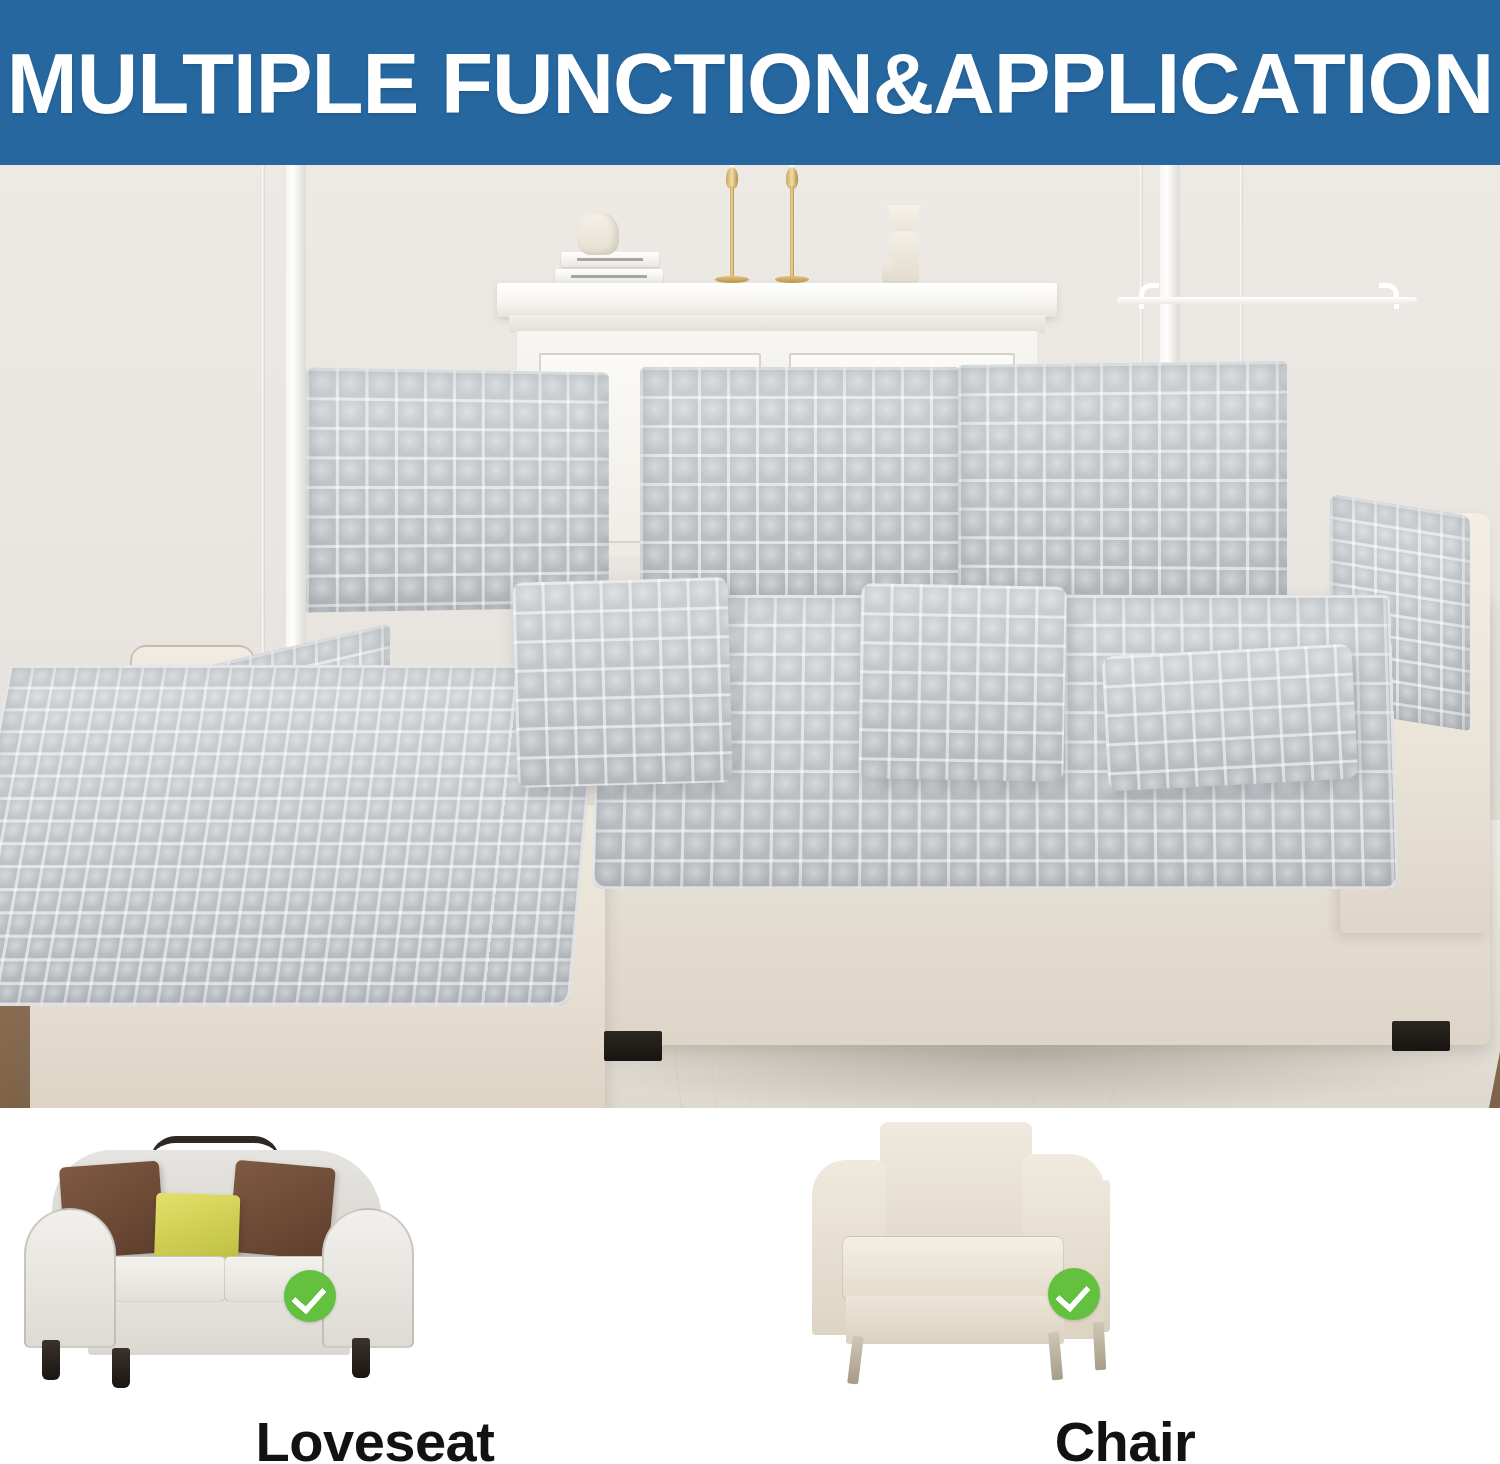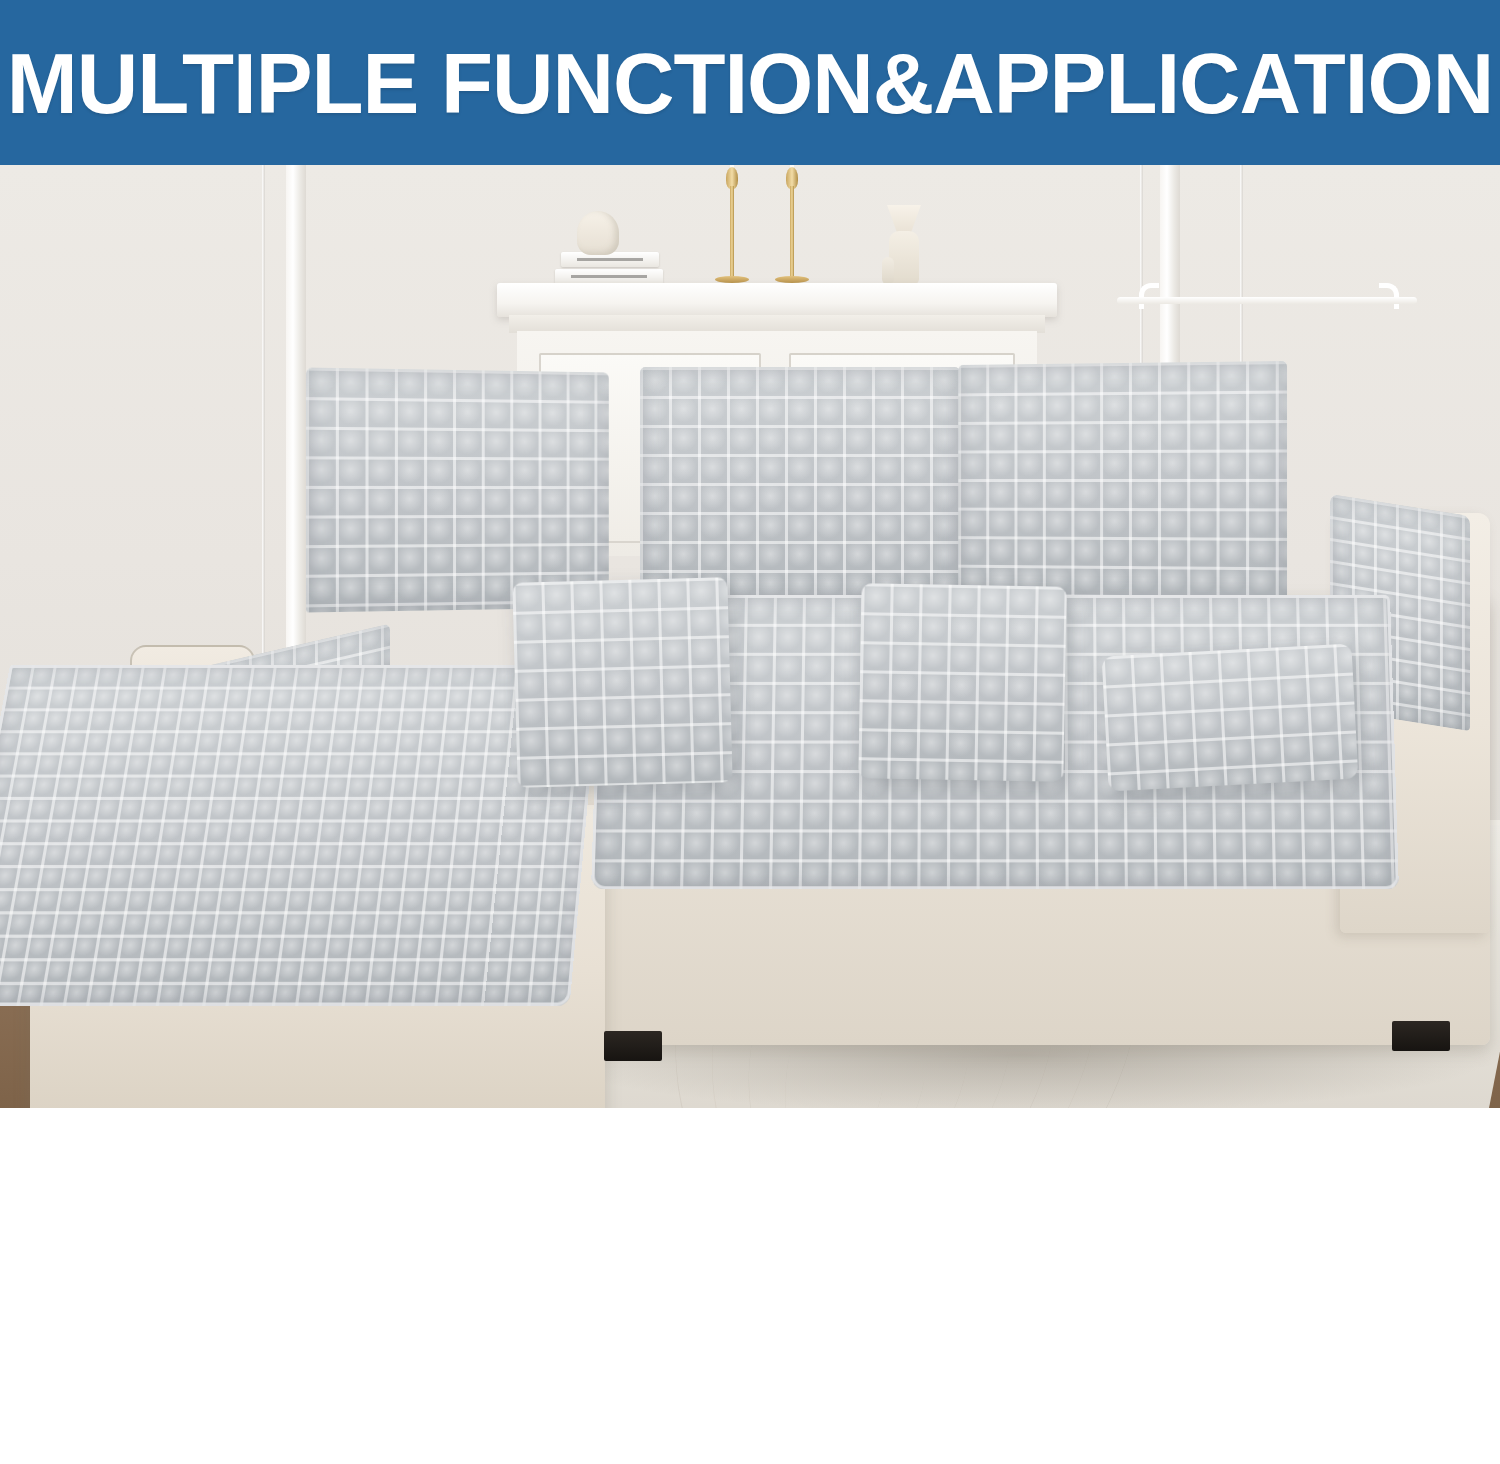--- a/index.html
+++ b/index.html
@@ -547,15 +547,49 @@
     <div class="piping" style="left:10px;top:500px;width:590px;height:330px;border-radius:4px 6px 12px 12px;transform:perspective(1300px) rotateX(12deg) skewX(-5deg);transform-origin:top right"></div>
 
     <div class="quilt pillow pillow-1"></div>
     <div class="quilt pillow pillow-2"></div>
     <div class="quilt pillow pillow-3"></div>
   </div>
 </div>
 
 <div class="variants">
 
-
-
+  <div class="variant">
+    <div class="variant-art">
+      <div class="ls-crown"></div>
+      <div class="ls-backrest"></div>
+      <div class="ls-pillow-brown" style="left:62px"></div>
+      <div class="ls-pillow-brown" style="left:232px;transform:rotate(5deg)"></div>
+      <div class="ls-pillow-yellow"></div>
+      <div class="ls-seatbase"></div>
+      <div class="ls-cushion" style="left:104px"></div>
+      <div class="ls-cushion" style="left:224px"></div>
+      <div class="ls-arm" style="left:24px"></div>
+      <div class="ls-arm" style="left:322px"></div>
+      <div class="ls-leg" style="left:42px;top:232px"></div>
+      <div class="ls-leg" style="left:112px;top:240px"></div>
+      <div class="ls-leg" style="left:352px;top:230px"></div>
+      <div class="check-badge" style="left:284px;top:162px"></div>
+    </div>
+    <div class="variant-label">Loveseat</div>
+  </div>
+
+
+  <div class="variant">
+    <div class="variant-art">
+      <div class="ch-back"></div>
+      <div class="ch-side"></div>
+      <div class="ch-shell-r"></div>
+      <div class="ch-shell-l"></div>
+      <div class="ch-seat"></div>
+      <div class="ch-apron"></div>
+      <div class="ch-leg" style="left:100px;top:228px;transform:rotate(7deg)"></div>
+      <div class="ch-leg" style="left:300px;top:224px;transform:rotate(-5deg)"></div>
+      <div class="ch-leg" style="left:344px;top:214px;transform:rotate(-3deg)"></div>
+      <div class="check-badge" style="left:298px;top:160px"></div>
+    </div>
+    <div class="variant-label">Chair</div>
+  </div>
 </div>
 
 </body></html>

